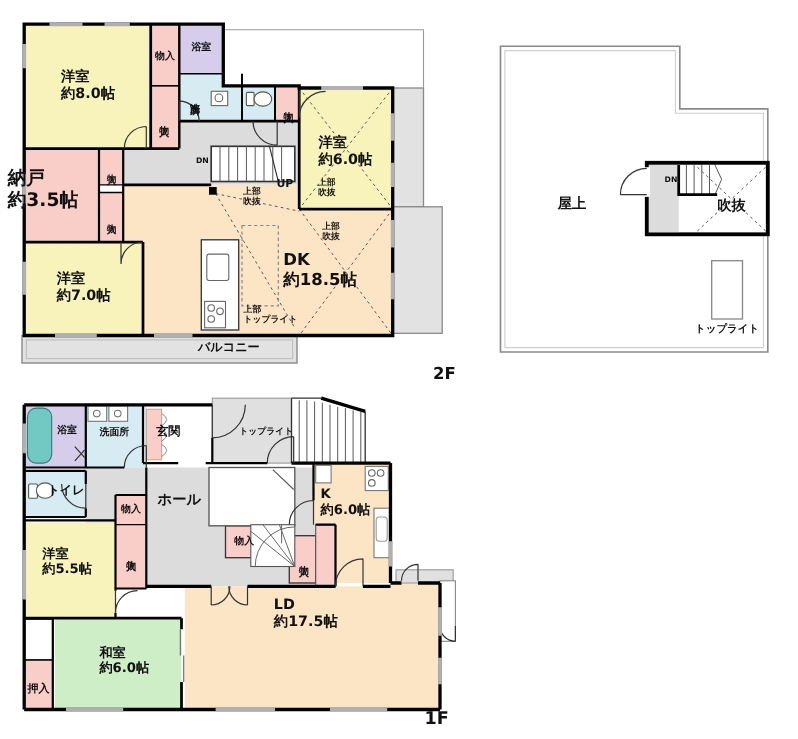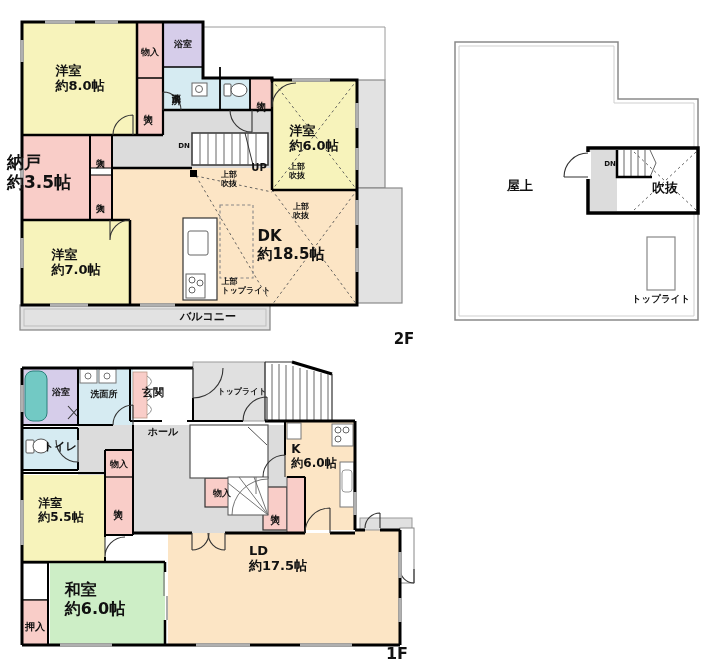--- a/index.html
+++ b/index.html
@@ -260,25 +260,25 @@
 <div class="lbl" style="left:520px;top:186px;font-size:13px">屋上</div>
 <div class="lbl" style="left:665px;top:188px;font-size:13px">吹抜</div>
 <div class="lbl" style="left:610px;top:164px;font-size:7px">DN</div>
 <div class="lbl" style="left:661px;top:299px;font-size:9.5px">トップライト</div>
 
 <div class="lbl" style="left:61px;top:392px;font-size:9px">浴室</div>
 <div class="lbl" style="left:104px;top:394px;font-size:9px">洗面所</div>
 <div class="lbl" style="left:153px;top:393px;font-size:11px">玄関</div>
 <div class="lbl" style="left:242px;top:392px;font-size:8px">トップライト</div>
 <div class="lbl" style="left:60px;top:447px;font-size:11px">トイレ</div>
-<div class="lbl" style="left:163px;top:432px;font-size:10px">ホール</div>
+<div class="lbl" style="left:163px;top:455px;font-size:13px">ホール</div>
 <div class="lbl" style="left:119px;top:464px;font-size:9px">物入</div>
 <div class="lbl v" style="left:118px;top:503px;font-size:9px">物入</div>
 <div class="lbl" style="left:222px;top:493px;font-size:9px">物入</div>
 <div class="lbl v" style="left:275px;top:508px;font-size:9px">物入</div>
 <div class="lbl" style="left:61px;top:510px;font-size:12px"><span>洋室</span><br><span>約5.5帖</span></div>
 <div class="lbl" style="left:314px;top:456px;font-size:12px"><span>K</span><br><span>約6.0帖</span></div>
-<div class="lbl" style="left:95px;top:600px;font-size:16px"><span>和室</span><br><span>約6.0帖</span></div>
+<div class="lbl" style="left:113px;top:600px;font-size:12px"><span>和室</span><br><span>約6.0帖</span></div>
 <div class="lbl" style="left:278px;top:558px;font-size:13px"><span>LD</span><br><span>約17.5帖</span></div>
 <div class="lbl" style="left:35px;top:627px;font-size:10px">押入</div>
 <div class="lbl" style="left:397px;top:654px;font-size:16px">1F</div>
 
 </div>
 
 </body></html>

